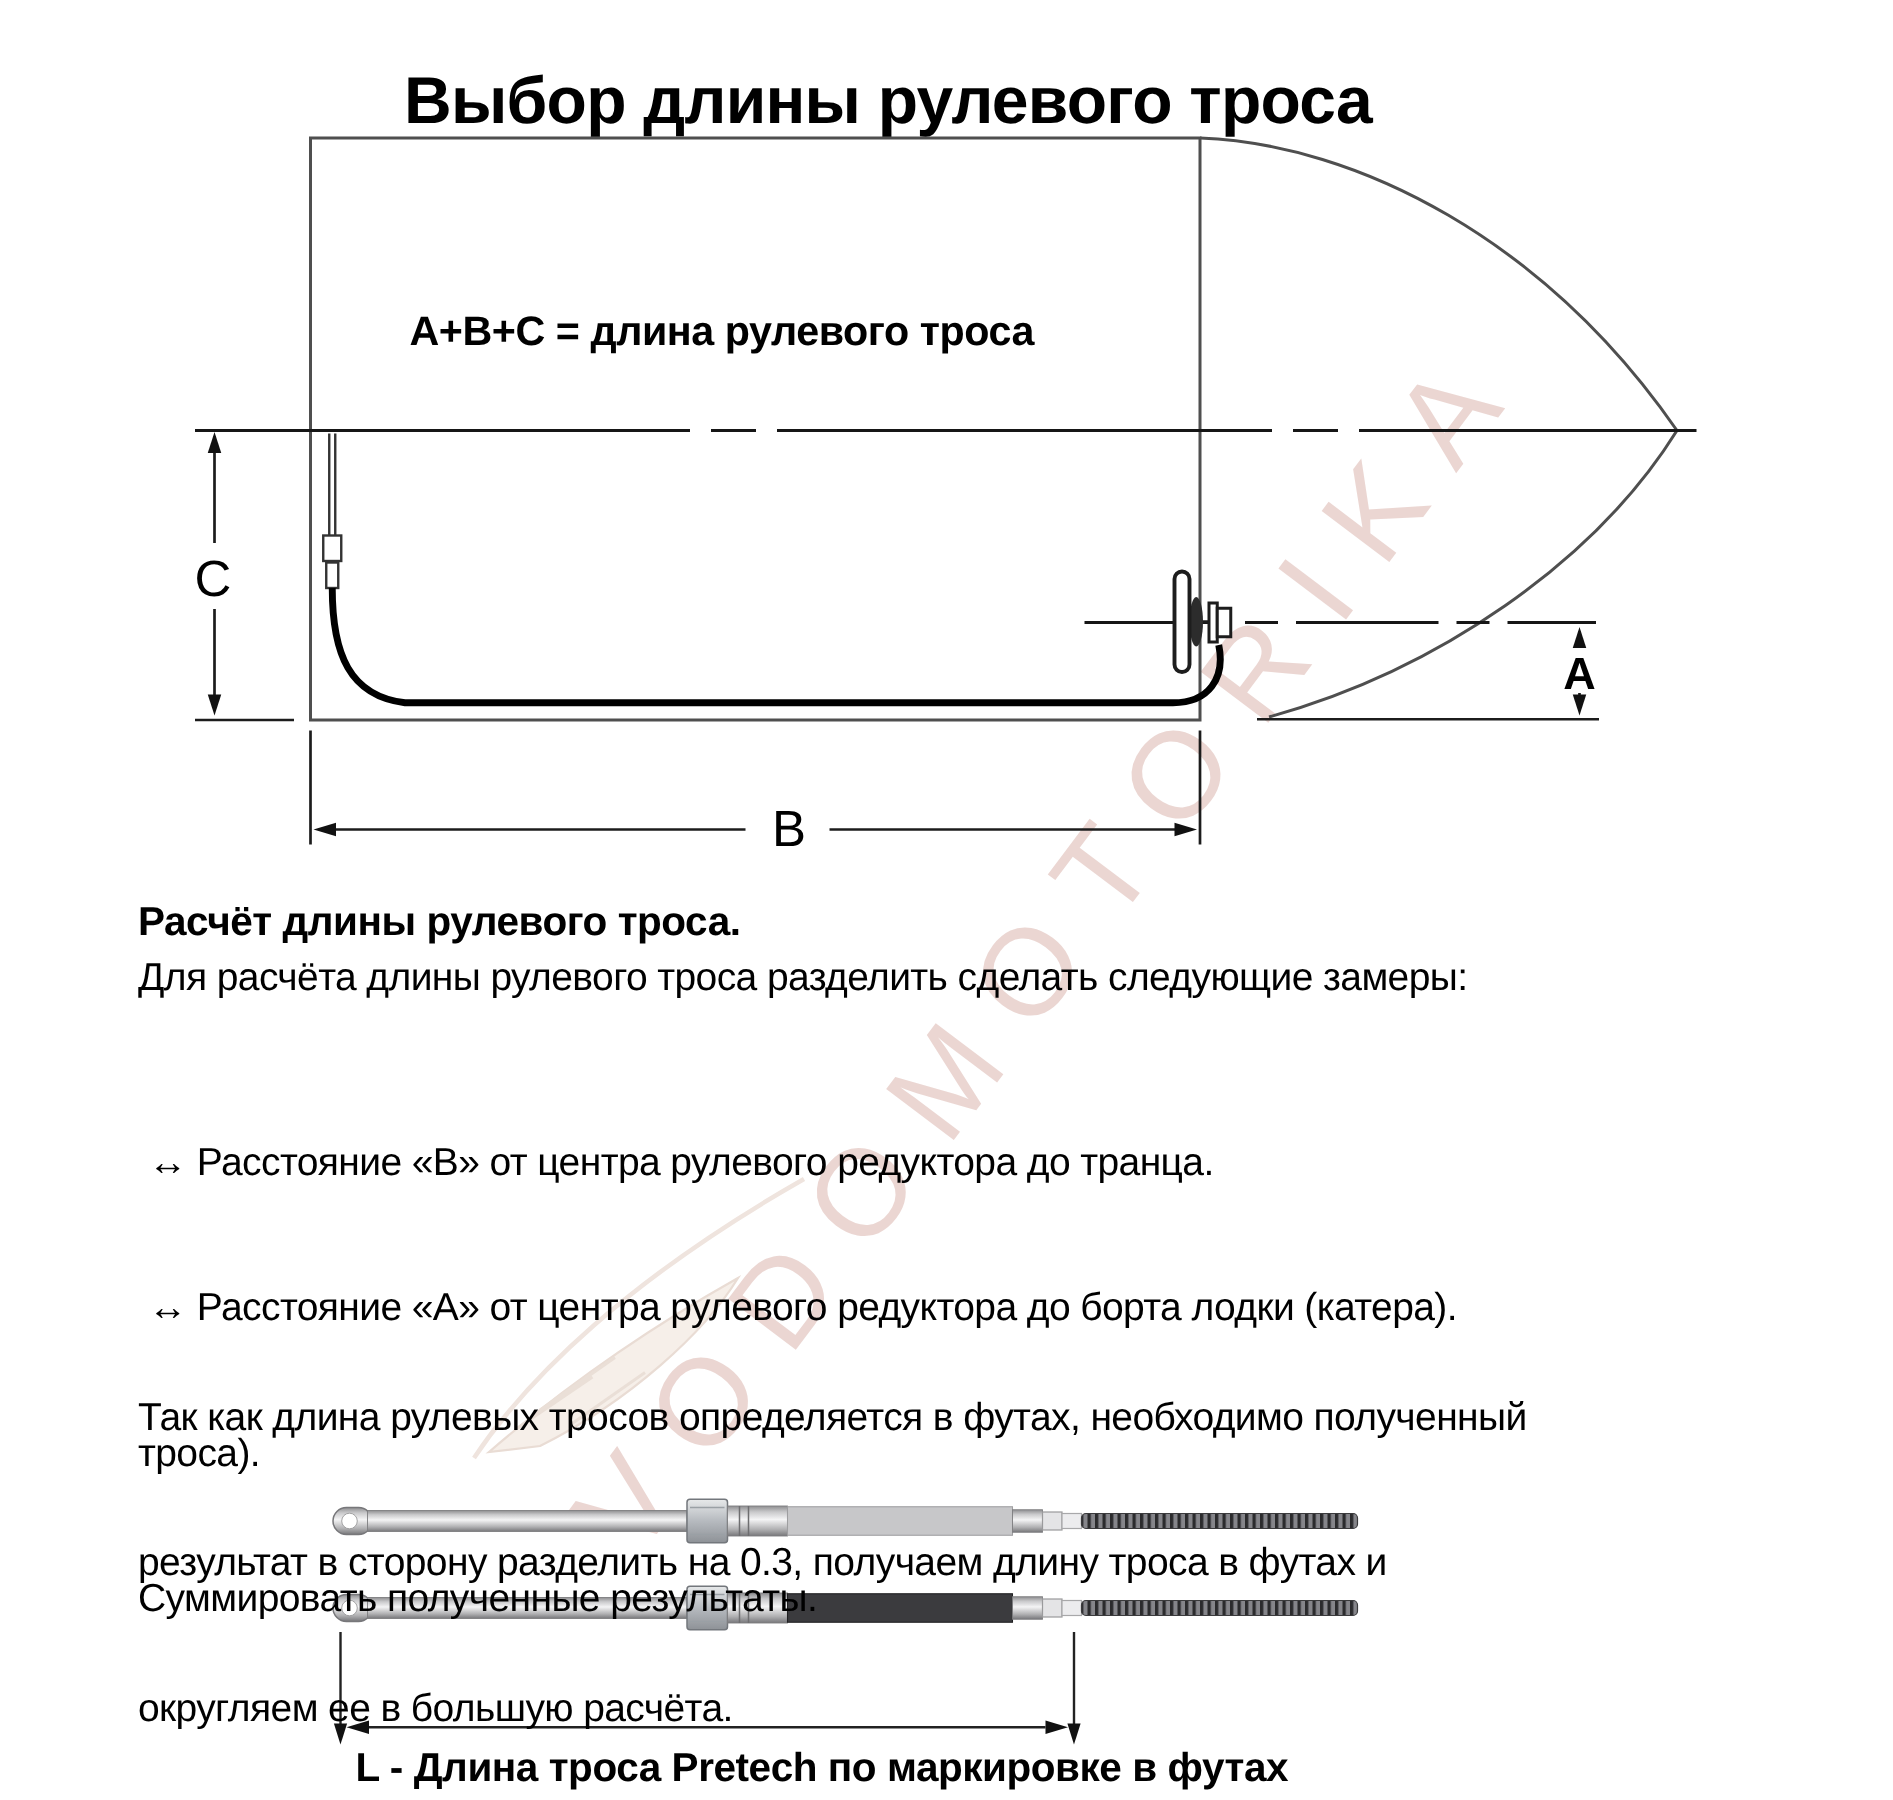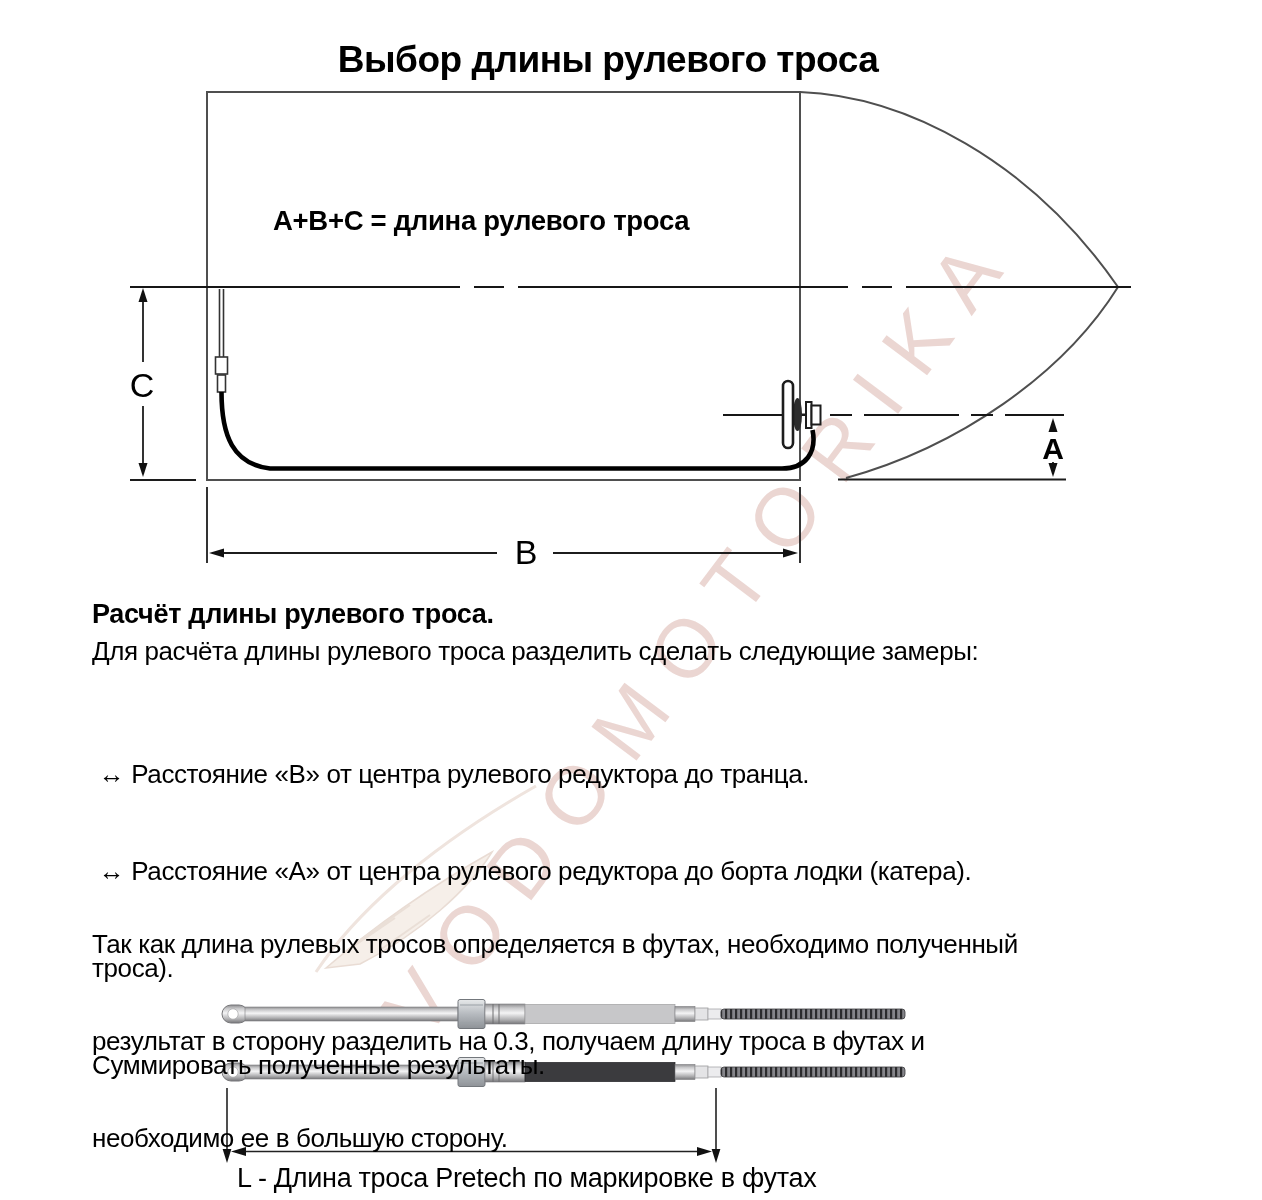--- a/index.html
+++ b/index.html
@@ -9,28 +9,28 @@
   .watermark{position:absolute;left:700px;top:630px;z-index:1;
              transform:translate(-50%,-50%) rotate(-53deg);
              font-size:82px;font-weight:400;letter-spacing:26px;white-space:nowrap;
              font-family:"Liberation Sans",sans-serif;}
   .sketch{position:absolute;left:0;top:0;z-index:1;}
   
   .gfx{position:absolute;left:0;top:0;z-index:2;}
   .gfx text{font-family:"Liberation Sans",sans-serif;fill:#000;}
   
   .title{position:absolute;left:0;top:14px;width:1184px;z-index:3;text-align:center;
-         font-size:37px;font-weight:bold;letter-spacing:-0.5px;margin-left:16px;}
+         font-size:44px;font-weight:bold;letter-spacing:-0.5px;}
   .heading{position:absolute;left:92px;top:577px;z-index:3;font-size:27px;font-weight:bold;letter-spacing:-0.3px;}
   .intro{position:absolute;left:92px;top:636px;z-index:3;font-size:26px;letter-spacing:-0.4px;white-space:pre;}
   .mlines{position:absolute;left:92px;top:693px;z-index:3;font-size:26px;line-height:32.4px;
           letter-spacing:-0.4px;white-space:pre;}
   .nlines{position:absolute;left:92px;top:863px;z-index:3;font-size:26px;line-height:32.4px;
           letter-spacing:-0.4px;white-space:pre;}
-  .caption{position:absolute;left:237px;top:1163px;z-index:3;font-size:27px;font-weight:normal;letter-spacing:-0.3px;}
+  .caption{position:absolute;left:237px;top:1163px;z-index:3;font-size:27px;font-weight:bold;letter-spacing:-0.3px;}
 </style>
 </head>
 <body>
 
 <div class="page">
 
   <div class="watermark" style="color: rgba(215, 174, 165, 0.5);">VODOMOTORIKA</div>
 
   <svg class="sketch" width="1262" height="1200">
     <path d="M 316 972 C 352 918 420 852 536 786" fill="none" stroke="#efe4de" stroke-width="3"></path>
@@ -172,18 +172,18 @@
   <div class="mlines">
     <div> ↔ Расстояние «В» от центра рулевого редуктора до транца.</div>
     <div> ↔ Расстояние «А» от центра рулевого редуктора до борта лодки (катера).</div>
     <div>троса).</div>
     <div>Суммировать полученные результаты.</div>
   </div>
 
   <div class="nlines">
     <div>Так как длина рулевых тросов определяется в футах, необходимо полученный</div>
     <div>результат в сторону разделить на 0.3, получаем длину троса в футах и</div>
-    <div>необходимо ее в большую сторону.</div>
+    <div>округляем ее в большую расчёта.</div>
   </div>
 
   <div class="caption">L - Длина троса Pretech по маркировке в футах</div>
 
 </div>
 
 </body></html>

